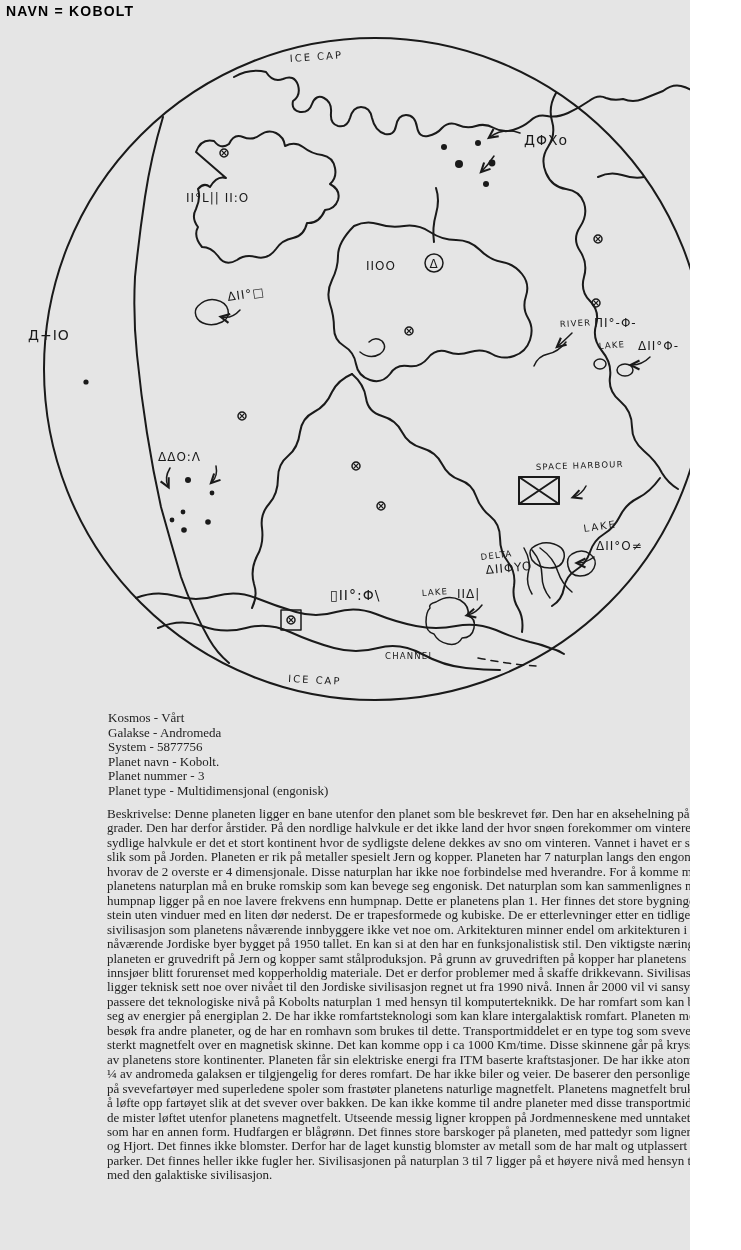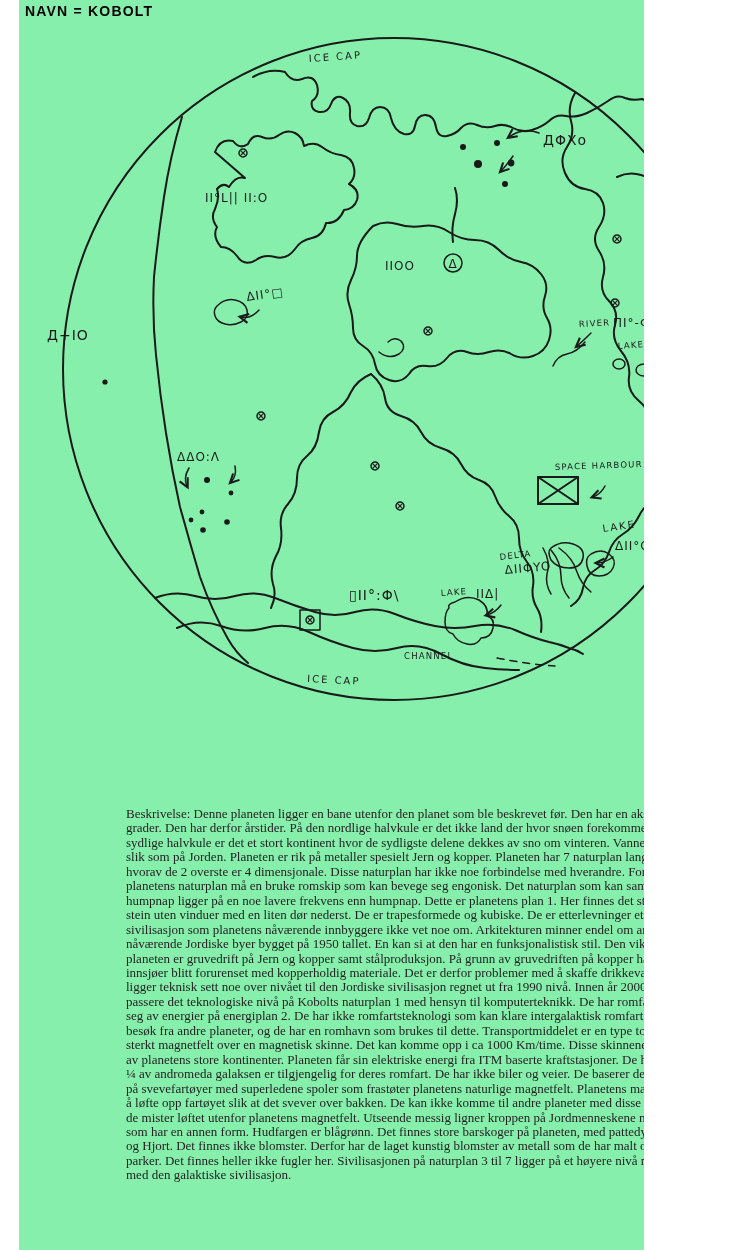--- a/index.html
+++ b/index.html
@@ -1,17 +1,17 @@
 <!DOCTYPE html>
 <html><head>
 <meta charset="utf-8">
 <style>
   html,body{margin:0;padding:0;background:#ffffff;}
-  .page{position:relative;width:625px;height:1250px;background:#86efac;overflow:hidden;
-        font-family:"Liberation Serif",serif;color:#111;margin-left:19px;}
+  .page{position:relative;width:690px;height:1250px;background:#e5e5e5;overflow:hidden;
+        font-family:"Liberation Serif",serif;color:#111;}
   .doc-title{position:absolute;left:6px;top:3px;font-family:"Liberation Sans",sans-serif;
         font-weight:bold;font-size:14px;letter-spacing:1.2px;color:#000;}
   .map-wrap{position:absolute;left:0;top:28px;width:741px;height:690px;}
   .facts{position:absolute;left:108px;top:711px;font-size:13px;line-height:14.6px;color:#222;}
   .desc{position:absolute;left:107px;top:807px;width:636px;font-size:13px;line-height:14.45px;
         color:#222;text-align:left;}
   
   .ln{fill:none;stroke:#1a1a1a;stroke-width:2;stroke-linecap:round;stroke-linejoin:round;}
   .thin{stroke-width:1.5;}
   .dot{fill:#1a1a1a;stroke:none;}
@@ -158,16 +158,24 @@
     <g>
       <path class="ln" d="M 136 598 q 20 -8 40 -2 q 20 6 40 0 q 20 -6 40 2 q 20 8 40 14 q 20 6 40 0 q 20 -6 40 2 q 20 8 40 12 q 20 4 40 0 q 20 -4 40 4 q 18 8 34 12 q 10 2 20 6 q 8 2 14 6"></path>
       <path class="ln" d="M 158 628 q 22 -10 44 -2 q 22 8 44 2 q 22 -6 44 4 q 22 10 44 16 q 22 6 44 0 q 22 -6 44 6 q 22 12 44 14 q 18 2 34 2"></path>
       <path class="ln thin" d="M 478 658 q 30 6 58 8" stroke-dasharray="7 6"></path>
       <text class="mlabel small" x="385" y="659">CHANNEL</text>
       <text class="mlabel" x="288" y="682" transform="rotate(3 288 682)">ICE CAP</text>
     </g>
   </svg>
   </div>
 
+  <div class="facts">
+    <div>Kosmos - Vårt</div>
+    <div>Galakse - Andromeda</div>
+    <div>System - 5877756</div>
+    <div>Planet navn - Kobolt.</div>
+    <div>Planet nummer - 3</div>
+    <div>Planet type - Multidimensjonal (engonisk)</div>
+  </div>
 
   <div class="desc">Beskrivelse: Denne planeten ligger en bane utenfor den planet som ble beskrevet før. Den har en aksehelning på ca 25 grader. Den har derfor årstider.  På den nordlige halvkule er det ikke land der hvor snøen forekommer om vinteren. På den sydlige halvkule er det et stort kontinent hvor de sydligste delene dekkes av sno om vinteren. Vannet i havet er saltvann slik som på Jorden. Planeten er rik på metaller spesielt Jern og kopper. Planeten har 7 naturplan langs den engoniske akse hvorav de 2 overste er 4 dimensjonale.  Disse naturplan har ikke noe forbindelse med hverandre. For å komme mellom planetens naturplan må en bruke romskip som kan bevege seg engonisk.  Det naturplan som kan sammenlignes med humpnap ligger på en noe lavere frekvens enn humpnap. Dette er planetens plan 1. Her finnes det store bygninger av brun stein uten vinduer med en liten dør nederst. De er trapesformede og kubiske. De er etterlevninger etter en tidligere sivilisasjon som planetens nåværende innbyggere ikke vet noe om. Arkitekturen minner endel om arkitekturen i nåværende Jordiske byer bygget på 1950 tallet. En kan si at den har en funksjonalistisk stil. Den viktigste næringsvei på planeten er gruvedrift på Jern og kopper samt stålproduksjon. På grunn av gruvedriften på kopper har planetens 2 store innsjøer blitt forurenset med kopperholdig materiale. Det er derfor problemer med å skaffe drikkevann. Sivilisasjonen ligger teknisk sett noe over nivået til den Jordiske sivilisasjon regnet ut fra 1990 nivå. Innen år 2000 vil vi sansynelig passere det teknologiske nivå på Kobolts naturplan 1 med hensyn til komputerteknikk. De har romfart som kan benytte seg av energier på energiplan 2. De har ikke romfartsteknologi som kan klare intergalaktisk romfart. Planeten mottar ofte besøk fra andre planeter, og de har en romhavn som brukes til dette. Transportmiddelet er en type tog som svever på et sterkt magnetfelt over en magnetisk skinne. Det kan komme opp i ca 1000 Km/time. Disse skinnene går på kryss og tvers av planetens store kontinenter. Planeten får sin elektriske energi fra ITM baserte kraftstasjoner. De har ikke atomkraft. Ca ¼ av andromeda galaksen er tilgjengelig for deres romfart. De har ikke biler og veier. De baserer den personlige transport på svevefartøyer med superledene spoler som frastøter planetens naturlige magnetfelt. Planetens magnetfelt brukes da til å løfte opp fartøyet slik at det svever over bakken. De kan ikke komme til andre planeter med disse transportmidlene da de mister løftet utenfor planetens magnetfelt. Utseende messig ligner kroppen på Jordmenneskene med unntaket av hodet som har en annen form. Hudfargen er blågrønn. Det finnes store barskoger på planeten, med pattedyr som ligner på Elg og Hjort. Det finnes ikke blomster.  Derfor har de laget kunstig blomster av metall som de har malt og utplassert i sine by parker. Det finnes heller ikke fugler her.  Sivilisasjonen på naturplan 3 til 7 ligger på et høyere nivå med hensyn til kontakt med den galaktiske sivilisasjon.</div>
 
 </div>
 
 </body></html>

